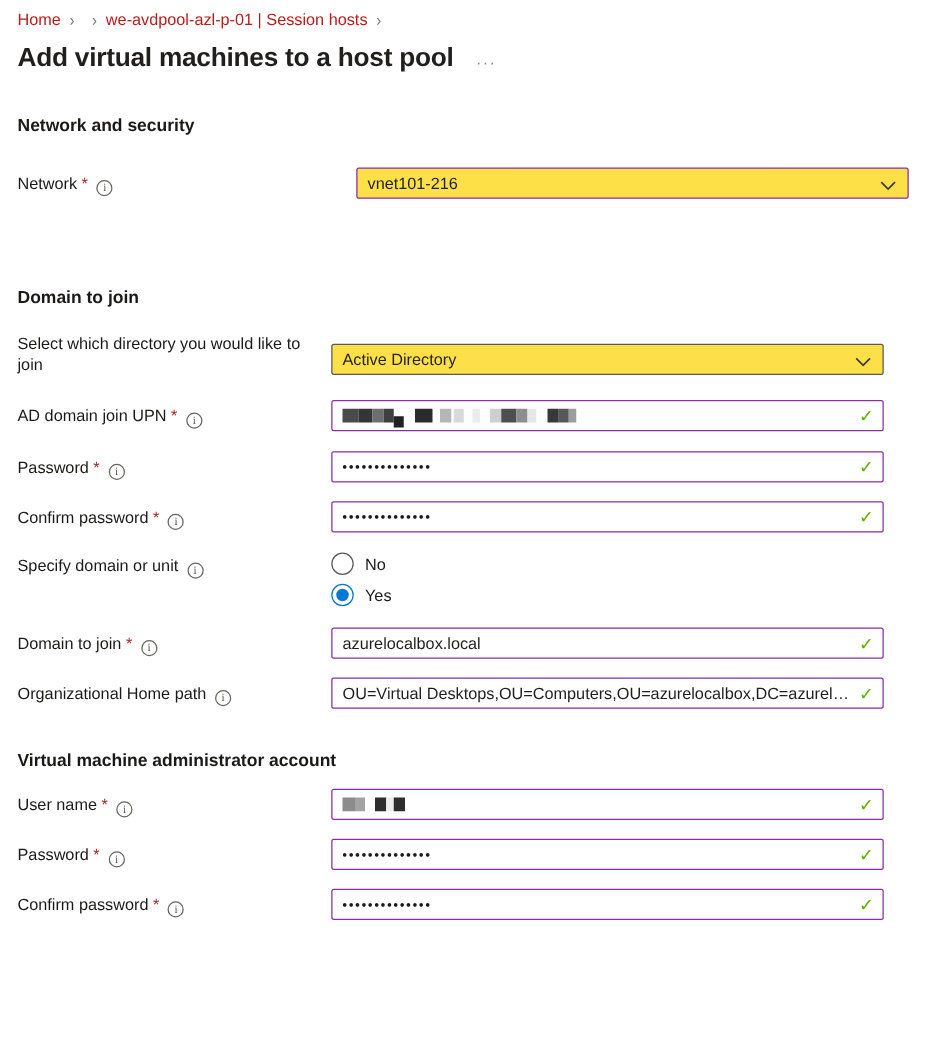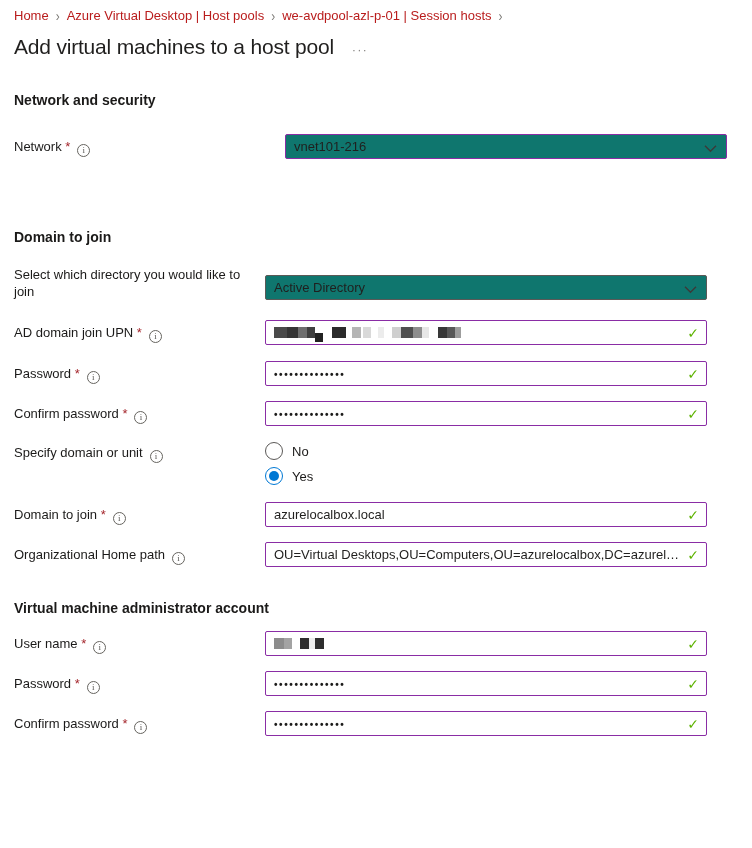--- a/index.html
+++ b/index.html
@@ -12,21 +12,21 @@
   }
   .page { padding-left: 14px; padding-top: 8px; width: 752px; }
 
   
   .breadcrumb { font-size: 13px; display: flex; align-items: center; white-space: nowrap; }
   .crumb { color: #b91c1c; cursor: pointer; text-decoration: none; }
   .crumb-sep { color: #7a7874; margin: 0 7px; font-size: 12px; transform: scaleY(1.15); display:inline-block; }
 
   
   .title-row { display: flex; align-items: center; margin-top: 12px; }
-  .page-title { font-size: 21px; font-weight: 400; color: #201f1e; letter-spacing: -0.2px; }
+  .page-title { font-size: 21px; font-weight: 700; color: #201f1e; letter-spacing: -0.2px; }
   .more-btn { color: #8a8886; font-size: 13px; letter-spacing: 1px; margin-left: 18px; margin-top: 4px; cursor: pointer; }
 
   
   .row { display: flex; align-items: flex-start; }
   .lbl { width: 251px; padding-top: 4px; font-size: 13px; color: #1b1a19; line-height: 17px; flex: none; }
   .req::after { content: " *"; color: #a4262c; font-weight: 400; }
   .info-icon {
     display: inline-flex; align-items: center; justify-content: center;
     width: 13px; height: 13px; border: 1px solid #66645f; border-radius: 50%;
     font-size: 9px; color: #5b5957; margin-left: 7px; vertical-align: -2px;
@@ -45,21 +45,21 @@
   .tb .val { overflow: hidden; text-overflow: ellipsis; white-space: nowrap; }
   .check { position: absolute; right: 7px; top: 50%; transform: translateY(-52%); color: #5db300; font-size: 14px; font-weight: 400; }
   .check::before { content: "✓"; }
 
   .dots { font-size: 10px; letter-spacing: 1.6px; color: #1b1a19; font-weight: 700; padding-top: 2px; }
 
   .dd {
     position: relative; height: 25px; width: 442px;
     border: 1px solid #5b5957; border-radius: 2px;
     display: flex; align-items: center; padding: 0 28px 0 8px;
-    font-size: 13px; color: #201f1e; background: #0f766e; cursor: pointer;
+    font-size: 13px; color: #201f1e; background: #fde047; cursor: pointer;
   }
   .dd.dirty { border: 1.5px solid #8a2da5; }
   .dd .chev { position: absolute; right: 9px; top: 50%; transform: translateY(-42%); }
 
   
   .section-h { font-size: 14px; font-weight: 700; color: #1b1a19; }
 
   
   .radio-group { padding-top: 2px; }
   .radio-row { display: flex; align-items: center; cursor: pointer; }
@@ -78,21 +78,20 @@
   .bk.low { margin-top: 10px; height: 9px; }
 </style>
 </head>
 <body>
 
 <div class="page">
 
   <div class="breadcrumb">
     <span class="crumb">Home</span>
     <span class="crumb-sep">›</span>
-    <span class="crumb">Azure Virtual Desktop | Host pools</span>
     <span class="crumb-sep">›</span>
     <span class="crumb">we-avdpool-azl-p-01 | Session hosts</span>
     <span class="crumb-sep">›</span>
   </div>
 
   <div class="title-row">
     <span class="page-title">Add virtual machines to a host pool</span>
     <span class="more-btn">···</span>
   </div>
 

